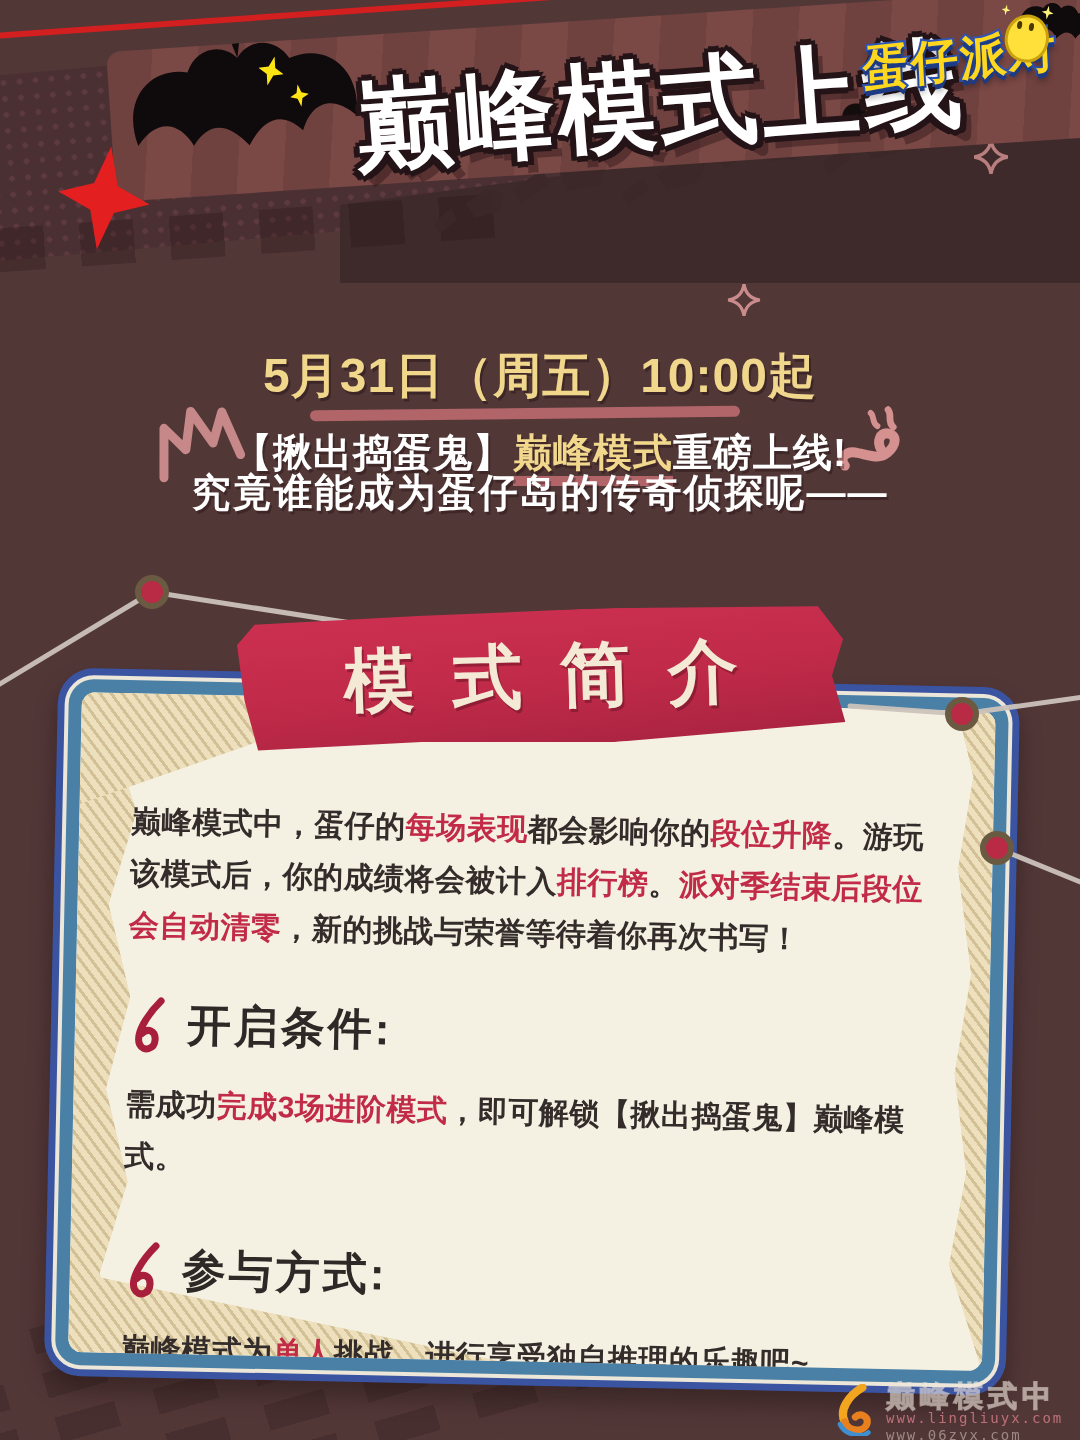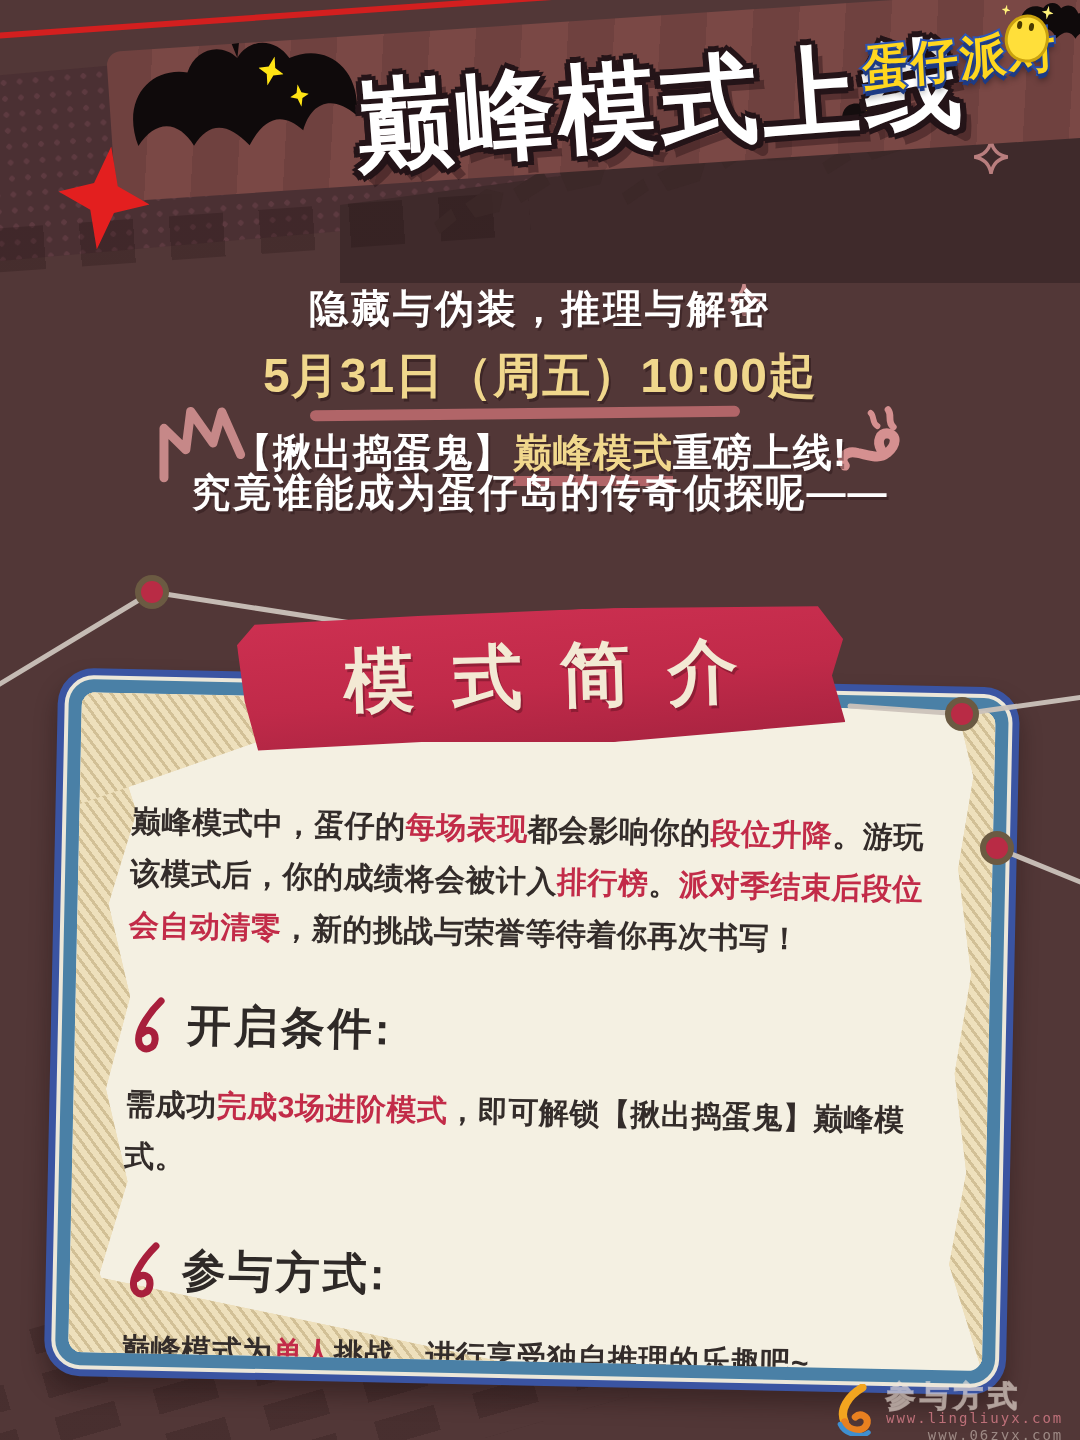--- a/index.html
+++ b/index.html
@@ -103,21 +103,21 @@
   .section-heading .txt{font-size:44px;font-weight:900;color:#2e2927;letter-spacing:3px;}
   .pen-icon{width:44px;height:56px;transform:rotate(-8deg);flex:0 0 auto;}
   .section-body{margin-top:24px;}
   .mt-lg{margin-top:58px;}
 
   
   .watermark{position:absolute;left:828px;top:1382px;z-index:40;display:flex;align-items:flex-start;gap:8px;}
   .wm-logo{width:50px;height:52px;flex:0 0 auto;margin-top:2px;}
   .wm-brand{font-size:29px;font-weight:900;letter-spacing:5px;line-height:28px;
     color:rgba(255,245,235,.18);-webkit-text-stroke:1.3px rgba(238,228,218,.55);}
-  .wm-url{font-family:"DejaVu Sans Mono",monospace;font-size:14px;letter-spacing:2px;line-height:17px;text-align:right;}
+  .wm-url{font-family:"DejaVu Sans Mono",monospace;font-size:14px;letter-spacing:2px;line-height:17px;}
   .wm-url1{color:rgba(216,126,138,.8);}
   .wm-url2{color:rgba(196,182,174,.65);}
 </style>
 </head>
 <body>
 
 <div class="page">
 
   <div class="dot-band"></div>
   <div class="red-line"></div>
@@ -180,21 +180,20 @@
   <div class="main-title">巅峰模式上线</div>
   <div class="logo">蛋仔派对</div>
   <div class="egg-mascot">
     <div class="egg-body"></div>
     <div class="egg-eye" style="left:14px;"></div>
     <div class="egg-eye" style="left:26px;"></div>
     <div class="egg-spark" style="left:36px;top:-4px;width:12px;height:14px;"></div>
     <div class="egg-spark" style="left:-4px;top:2px;width:9px;height:11px;"></div>
   </div>
 
-  <div class="intro-line tagline">隐藏与伪装，推理与解密</div>
   <div class="intro-line date-line">5月31日（周五）10:00起</div>
   <div class="date-underline"></div>
   <div class="intro-line announce"><span class="seg-white">【揪出捣蛋鬼】</span><span class="seg-yellow-underline">巅峰模式</span><span class="seg-white">重磅上线!</span></div>
   <div class="intro-line question">究竟谁能成为蛋仔岛的传奇侦探呢——</div>
 
   <div class="doodle" style="left:146px;top:400px;width:100px;height:82px;transform:rotate(-14deg);">
     <svg viewBox="0 0 100 80" width="100%" height="100%">
       <path d="M10,68 L22,20 L38,46 L52,10 L66,46 L82,18 L90,64" fill="none" stroke="#c68888" stroke-width="9" stroke-linecap="round" stroke-linejoin="round"></path>
     </svg>
   </div>
@@ -261,19 +260,19 @@
     <div class="ribbon-title">模式简介</div>
   </div>
 
   <div class="watermark">
     <svg class="wm-logo" viewBox="0 0 40 44">
       <path d="M28,3 C16,10 8,22 13,32" fill="none" stroke="#f2a51f" stroke-width="7" stroke-linecap="round"></path>
       <path d="M13,32 C17,41 30,41 32,33 C33,27 26,24 22,28" fill="none" stroke="#e88020" stroke-width="6" stroke-linecap="round"></path>
       <path d="M9,34 C13,43 27,46 33,41" fill="none" stroke="#3f8fd0" stroke-width="4" stroke-linecap="round"></path>
     </svg>
     <div>
-      <div class="wm-brand">参与方式</div>
+      <div class="wm-brand">巅峰模式中</div>
       <div class="wm-url wm-url1">www.lingliuyx.com</div>
       <div class="wm-url wm-url2">www.06zyx.com</div>
     </div>
   </div>
 
 </div>
 
 </body></html>

